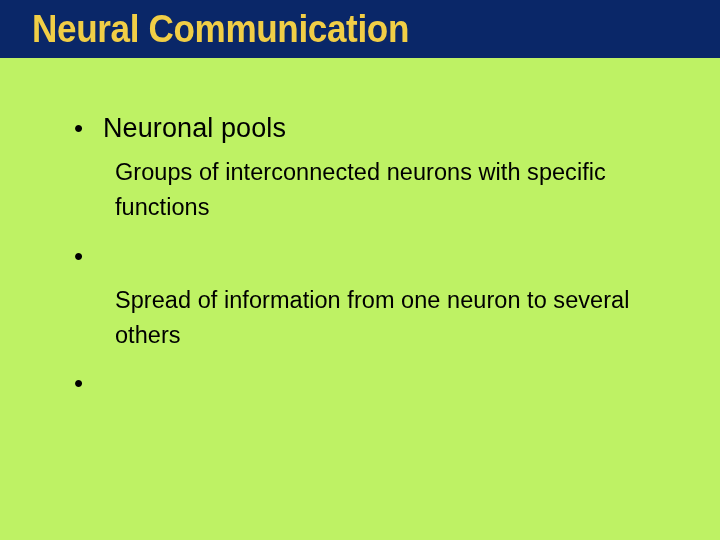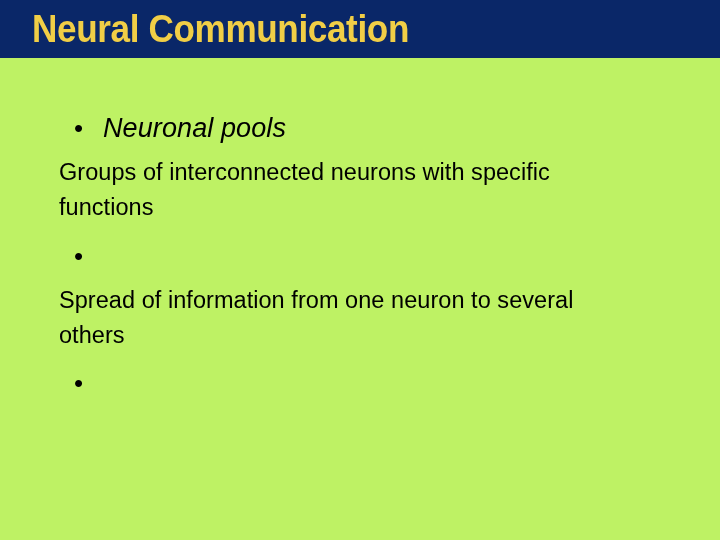--- a/index.html
+++ b/index.html
@@ -79,29 +79,28 @@
     font-size: 26px;
     line-height: 36px;
     color: #000000;
     font-family: "Liberation Sans", sans-serif;
   }
 
   .bullet-text {
     display: block;
     font-family: "Liberation Sans", sans-serif;
     font-size: 27px;
-    font-style: italic;
     color: #000000;
     line-height: 36px;
     letter-spacing: 0.1px;
   }
 
   .sub-text {
     position: relative;
-    margin-left: 59px;
+    margin-left: 115px;
     margin-top: 9px;
     width: 520px;
     font-family: "Liberation Sans", sans-serif;
     font-size: 23.5px;
     font-style: normal;
     color: #000000;
     line-height: 35px;
     letter-spacing: 0.05px;
   }
 </style>

